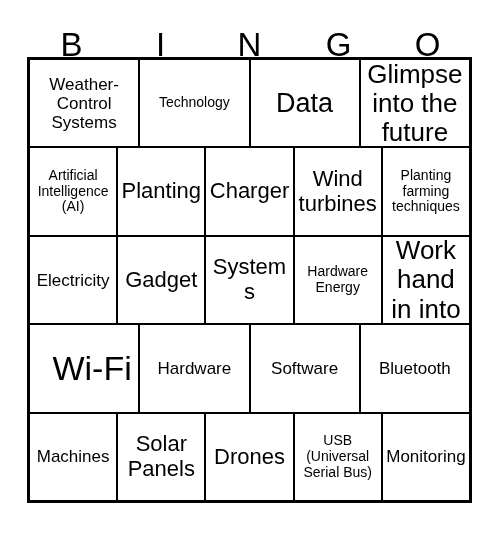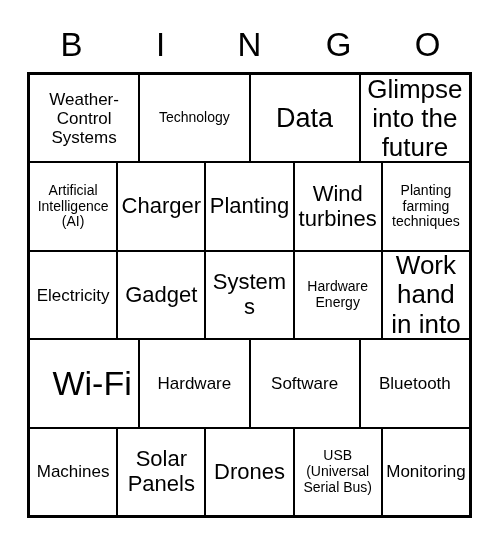--- a/index.html
+++ b/index.html
@@ -41,21 +41,21 @@
     line-height: 1;
     font-weight: 400;
     letter-spacing: 0;
     color: #000000;
   }
 
   
   #bingo-grid {
     position: absolute;
     left: 27px;
-    top: 72px;
+    top: 57px;
     width: 445px;
     height: 446px;
     box-sizing: border-box;
     border: 3px solid #000000;
     display: flex;
     flex-direction: column;
   }
   .bingo-row {
     flex: 1 1 0;
     display: flex;
@@ -124,24 +124,24 @@
       <div class="bingo-cell">
           <span class="cell-text fs-lg">Glimpse into the future</span>
         </div>
     </div>
 
     <div class="bingo-row">
       <div class="bingo-cell">
           <span class="cell-text fs-sm">Artificial Intelligence (AI)</span>
         </div>
       <div class="bingo-cell">
+          <span class="cell-text fs-xl">Planting</span>
+        </div>
+      <div class="bingo-cell">
           <span class="cell-text fs-xl">Charger</span>
-        </div>
-      <div class="bingo-cell">
-          <span class="cell-text fs-xl">Planting</span>
         </div>
       <div class="bingo-cell">
           <span class="cell-text fs-xl">Wind turbines</span>
         </div>
       <div class="bingo-cell">
           <span class="cell-text fs-sm">Planting farming techniques</span>
         </div>
     </div>
 
     <div class="bingo-row">

